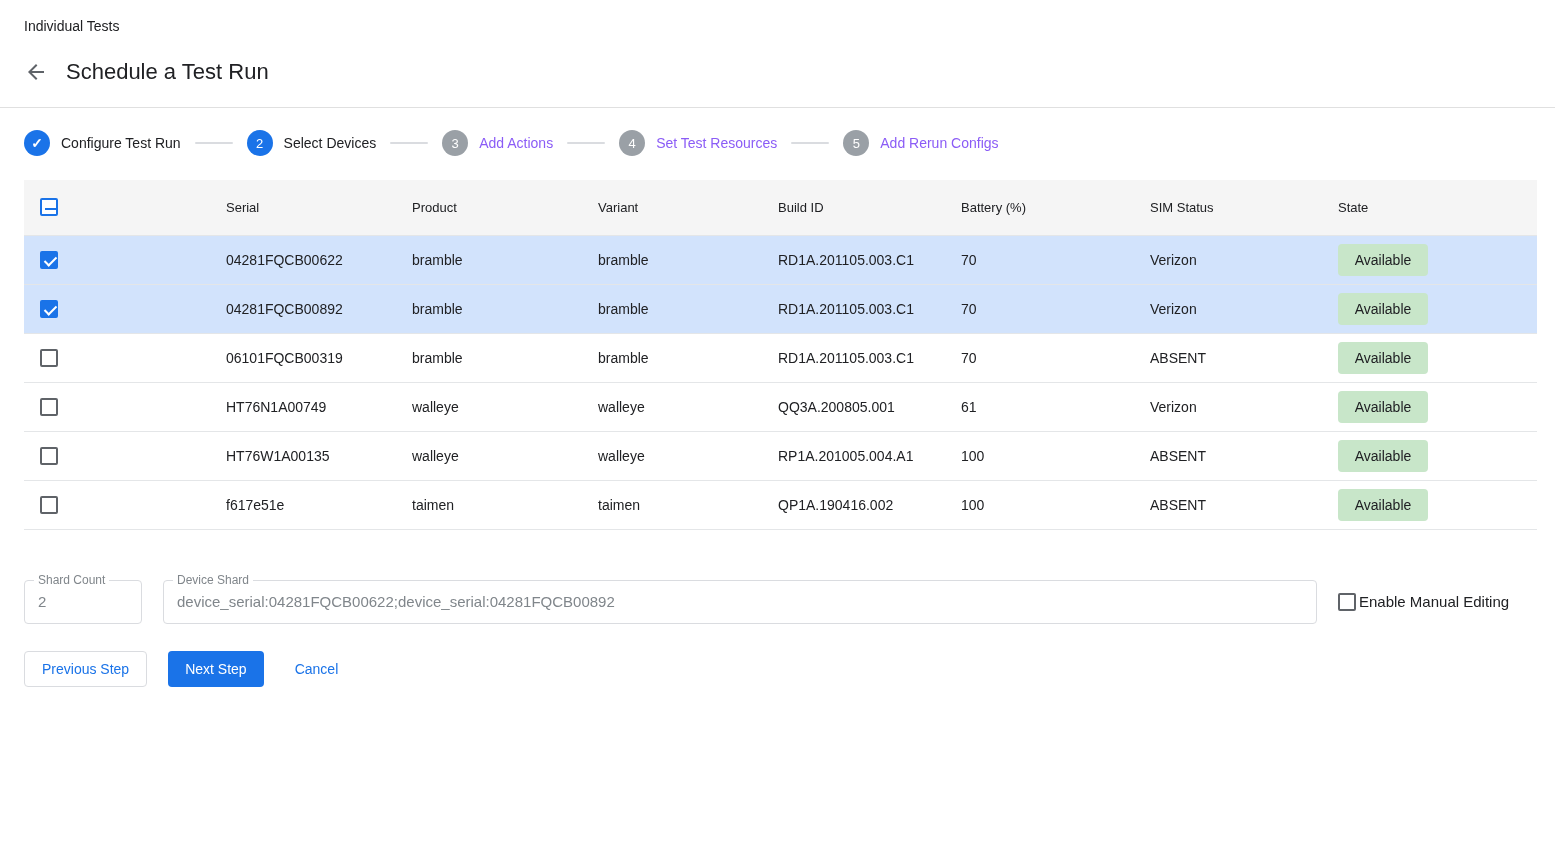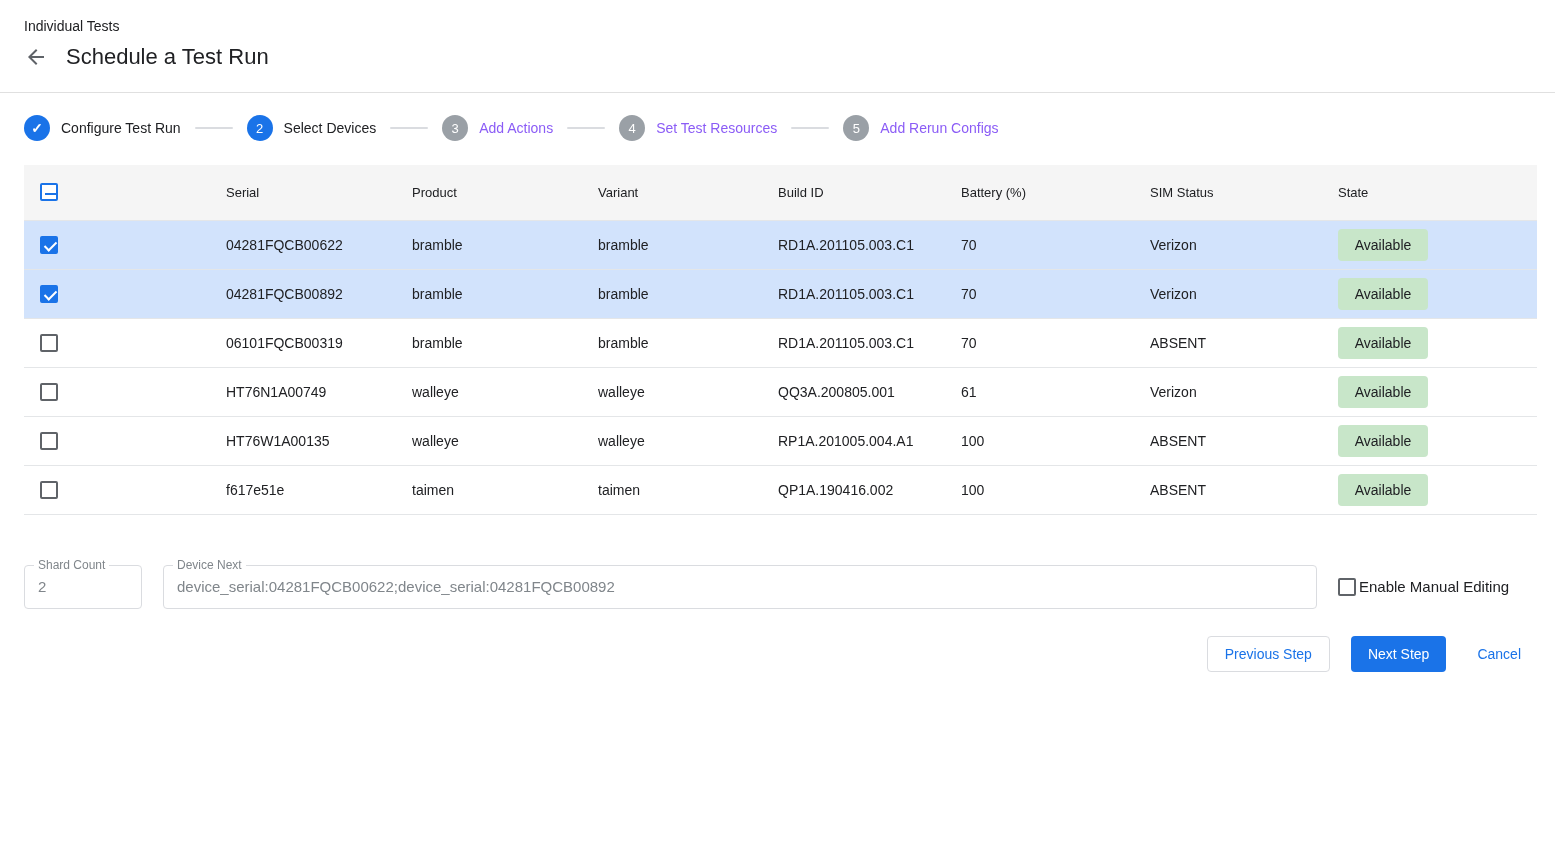--- a/index.html
+++ b/index.html
@@ -11,21 +11,21 @@
   *{box-sizing:border-box;}
   html,body{margin:0;padding:0;}
   body{
     width:1555px;height:842px;overflow:hidden;
     background:#ffffff;color:#202124;
     font-family:"Liberation Sans",sans-serif;
   }
   
   .header{padding:16px 24px 0;border-bottom:1px solid #e0e0e0;}
   .breadcrumb{font-size:14px;color:#202124;line-height:20px;}
-  .title-row{display:flex;align-items:center;gap:18px;margin-top:8px;padding-bottom:22px;}
+  .title-row{display:flex;align-items:center;gap:18px;margin-top:23px;padding-bottom:22px;}
   .back-icon{width:24px;height:24px;color:#5f6368;cursor:pointer;flex:0 0 auto;display:flex;}
   .page-title{font-size:22px;font-weight:400;color:#202124;}
   
   .stepper{display:flex;align-items:center;gap:14px;padding:22px 24px 20px;}
   .step{display:flex;align-items:center;gap:11px;cursor:pointer;}
   .step-circle{
     width:26px;height:26px;border-radius:50%;flex:0 0 auto;
     display:flex;align-items:center;justify-content:center;
     background:var(--step-inactive);color:#fff;font-size:13px;
   }
@@ -77,21 +77,21 @@
   .field-label{
     position:absolute;top:-8px;left:9px;background:#fff;padding:0 4px;
     font-size:12px;color:#80868b;line-height:14px;white-space:nowrap;
   }
   .field-value{font-size:15px;color:#80868b;white-space:nowrap;overflow:hidden;}
   .shard-field{width:118px;flex:0 0 auto;}
   .spec-field{width:1154px;flex:0 0 auto;}
   .manual-edit{display:flex;align-items:center;gap:3px;margin-left:0;cursor:pointer;}
   .manual-edit-label{font-size:15px;color:#202124;white-space:nowrap;}
   
-  .actions{display:flex;align-items:center;gap:21px;margin:27px 24px 0;justify-content:flex-end;}
+  .actions{display:flex;align-items:center;gap:21px;margin:27px 24px 0;}
   .btn{
     height:36px;display:flex;align-items:center;justify-content:center;
     border-radius:4px;font-size:14px;font-weight:500;cursor:pointer;
     padding:0 17px;user-select:none;font-family:"Liberation Sans",sans-serif;
   }
   .btn-outlined{border:1px solid #dadce0;color:var(--accent);background:#fff;}
   .btn-filled{background:var(--accent);color:#fff;border:none;}
   .btn-text{color:var(--accent);padding:0 10px;background:transparent;border:none;}
 </style>
 </head>
@@ -226,21 +226,21 @@
       </tbody>
   </table>
 </div>
 
 <div class="form-row">
   <div class="field shard-field">
     <span class="field-label">Shard Count</span>
     <span class="field-value">2</span>
   </div>
   <div class="field spec-field">
-    <span class="field-label">Device Next</span>
+    <span class="field-label">Device Shard</span>
     <span class="field-value">device_serial:04281FQCB00622;device_serial:04281FQCB00892</span>
   </div>
   <div class="manual-edit">
     <span class="cb"></span>
     <span class="manual-edit-label">Enable Manual Editing</span>
   </div>
 </div>
 
 <div class="actions">
   <button class="btn btn-outlined">Previous Step</button>

